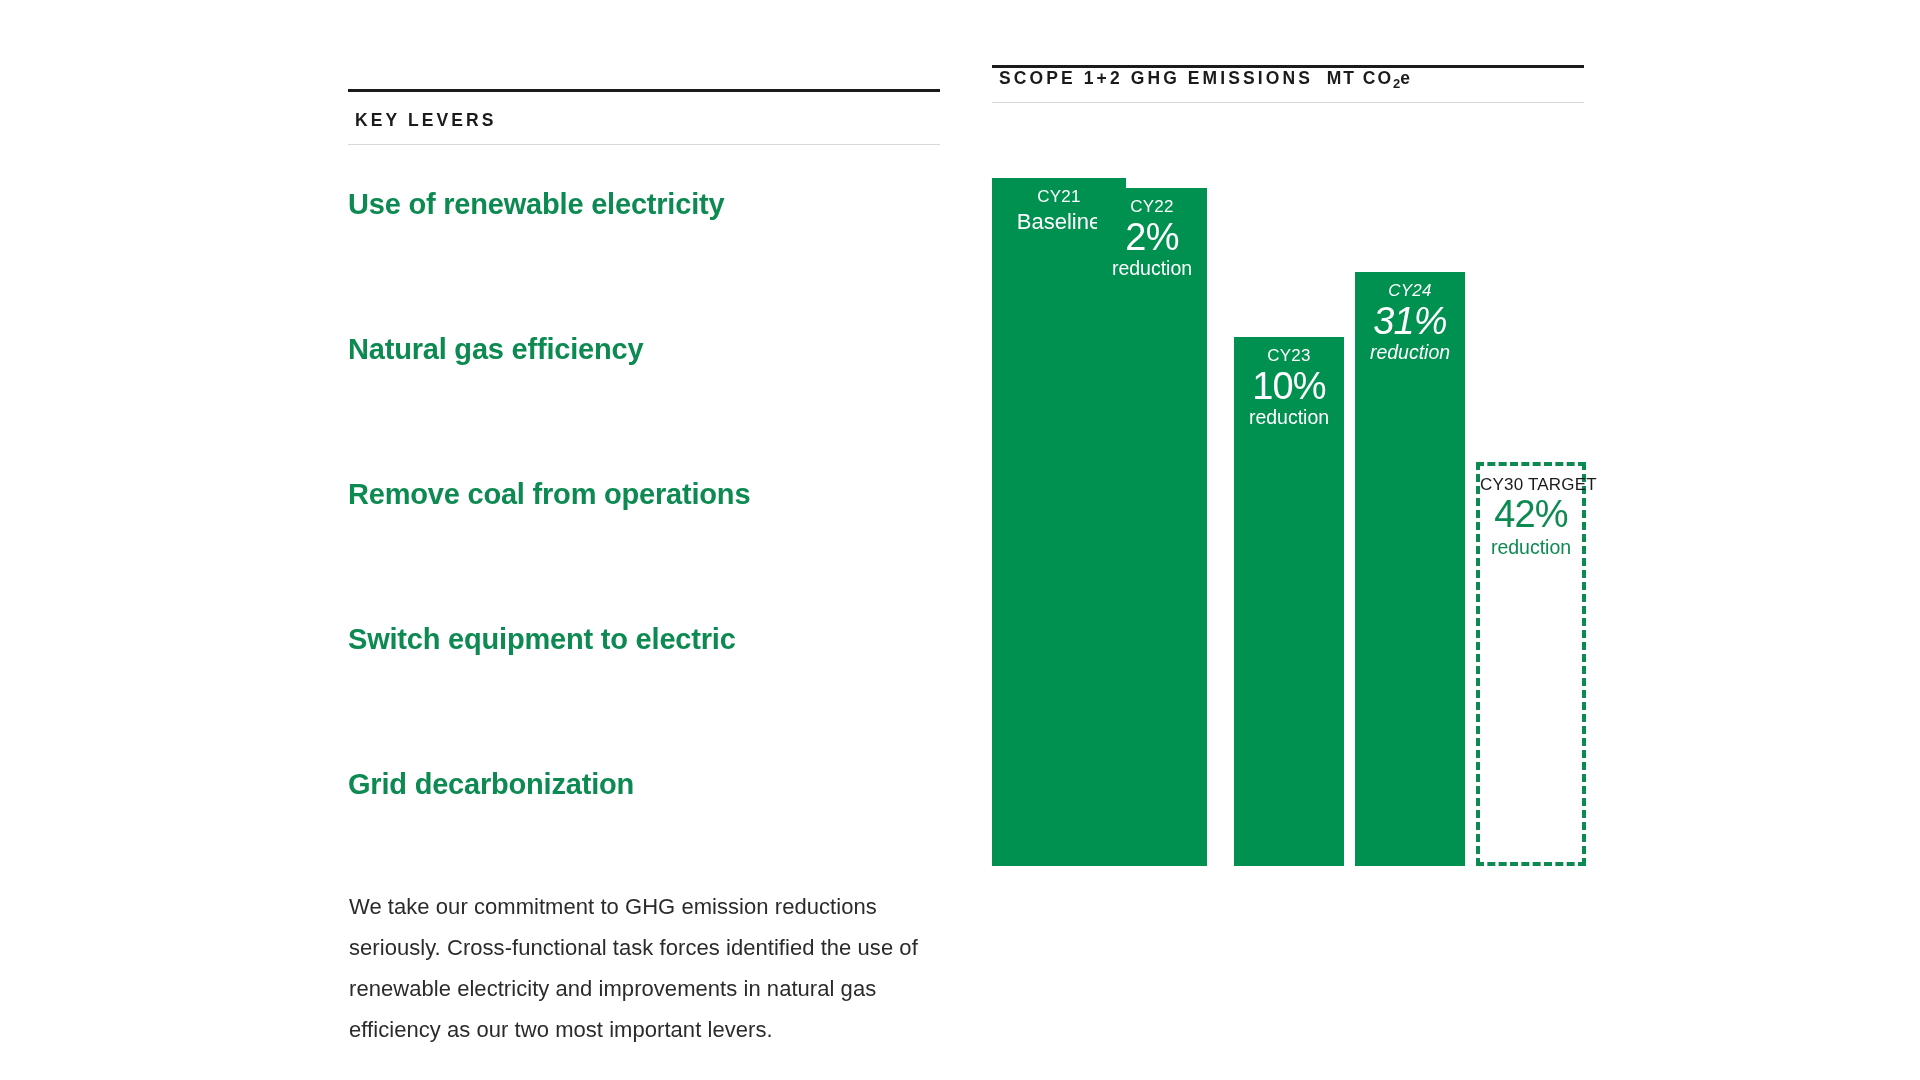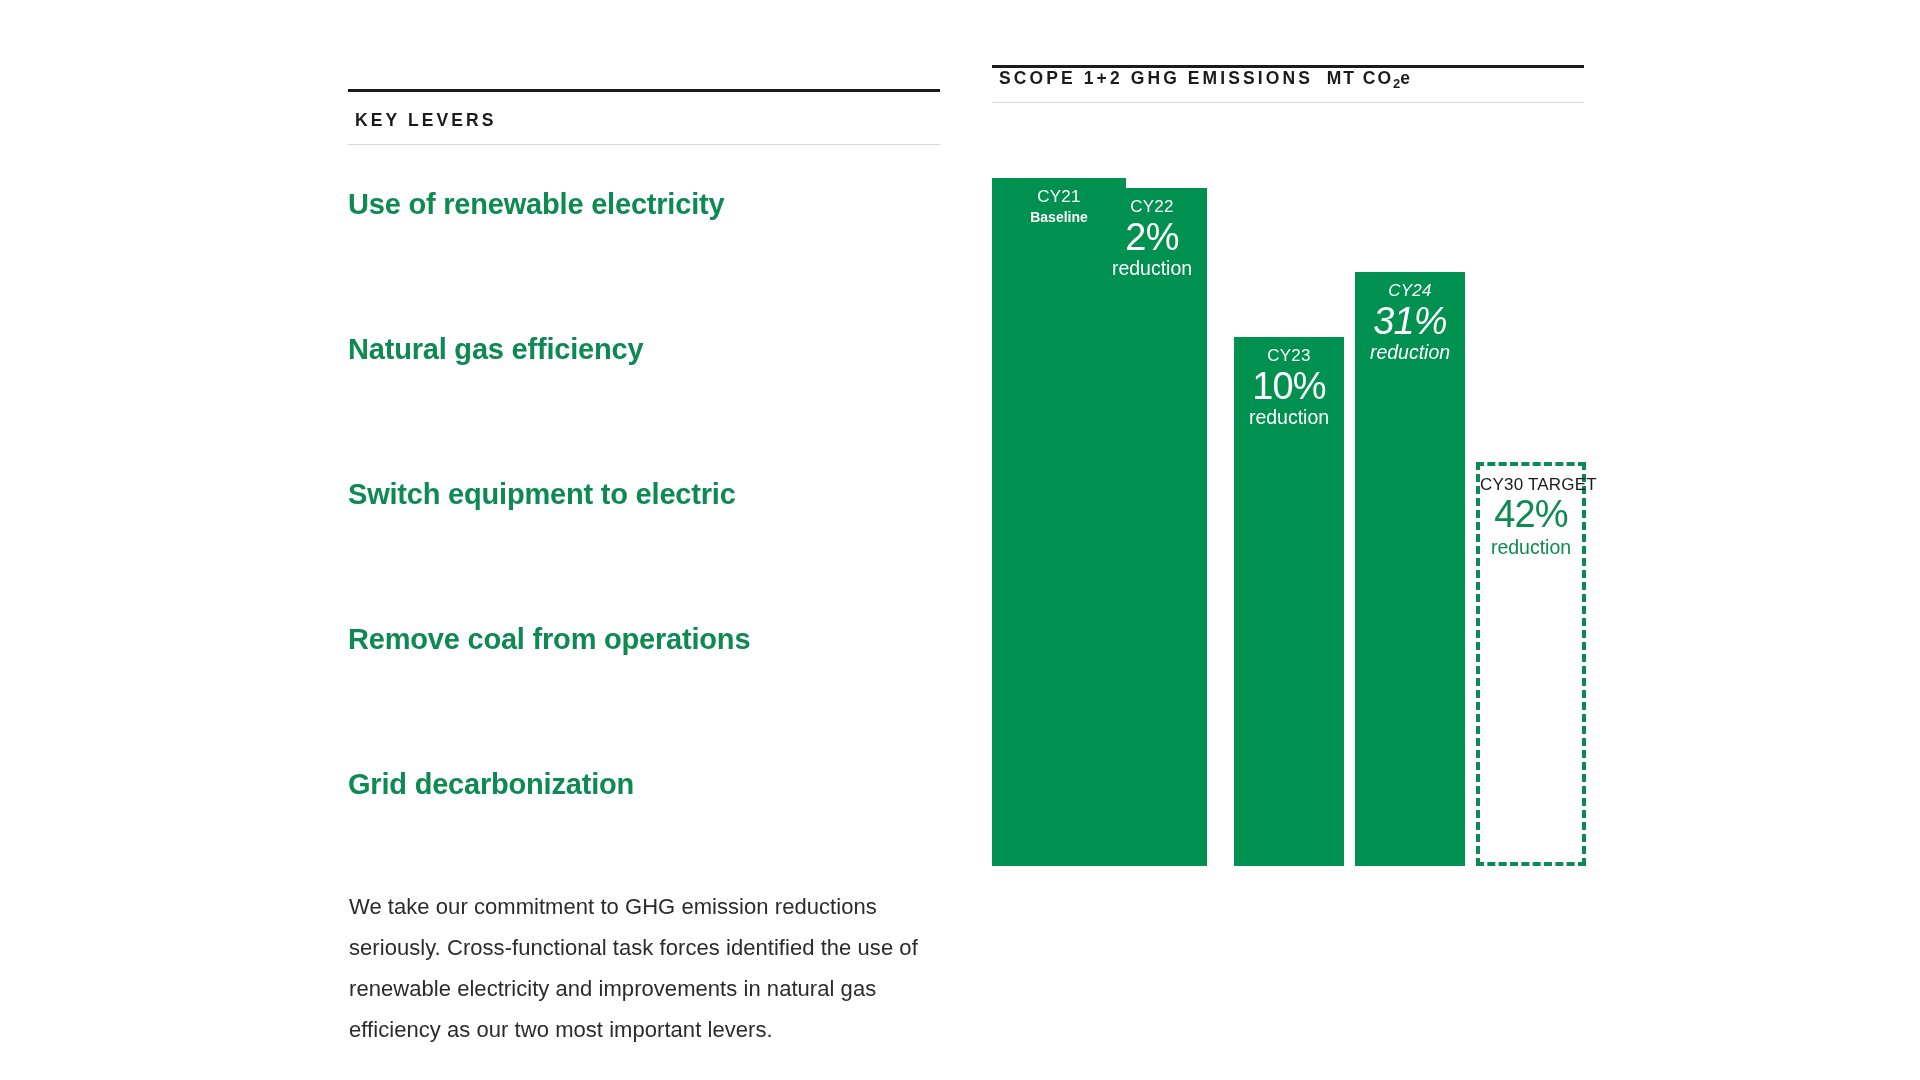--- a/index.html
+++ b/index.html
@@ -134,23 +134,23 @@
     text-align: center;
   }
   .bar .lbl-year {
     font-size: 17px;
     line-height: 1.22;
     font-weight: 400;
     letter-spacing: 0.2px;
     display: block;
   }
   .bar .lbl-sub {
-    font-size: 14px;
+    font-size: 22px;
     line-height: 1.3;
-    font-weight: 700;
+    font-weight: 400;
     display: block;
   }
   .bar .lbl-pct {
     font-size: 38px;
     line-height: 1.02;
     font-weight: 400;
     letter-spacing: -0.8px;
     display: block;
   }
   .bar .lbl-red {
@@ -205,22 +205,22 @@
 
     <div class="section-head">
       <div class="rule-top"></div>
       <div class="section-title">KEY LEVERS</div>
       <div class="rule-bottom"></div>
     </div>
 
     <div class="levers">
       <div class="lever" style="color: rgb(13, 138, 81);">Use of renewable electricity</div>
       <div class="lever" style="color: rgb(13, 138, 81);">Natural gas efficiency</div>
+      <div class="lever" style="color: rgb(13, 138, 81);">Remove coal from operations</div>
       <div class="lever" style="color: rgb(13, 138, 81);">Switch equipment to electric</div>
-      <div class="lever" style="color: rgb(13, 138, 81);">Remove coal from operations</div>
       <div class="lever" style="color: rgb(13, 138, 81);">Grid decarbonization</div>
     </div>
 
     <div class="body-copy">We take our commitment to GHG emission reductions seriously. Cross-functional task forces identified the use of renewable electricity and improvements in natural gas efficiency as our two most important levers.</div>
 
   </div>
 
   <div class="right-col">
 
     <div class="chart-head">

